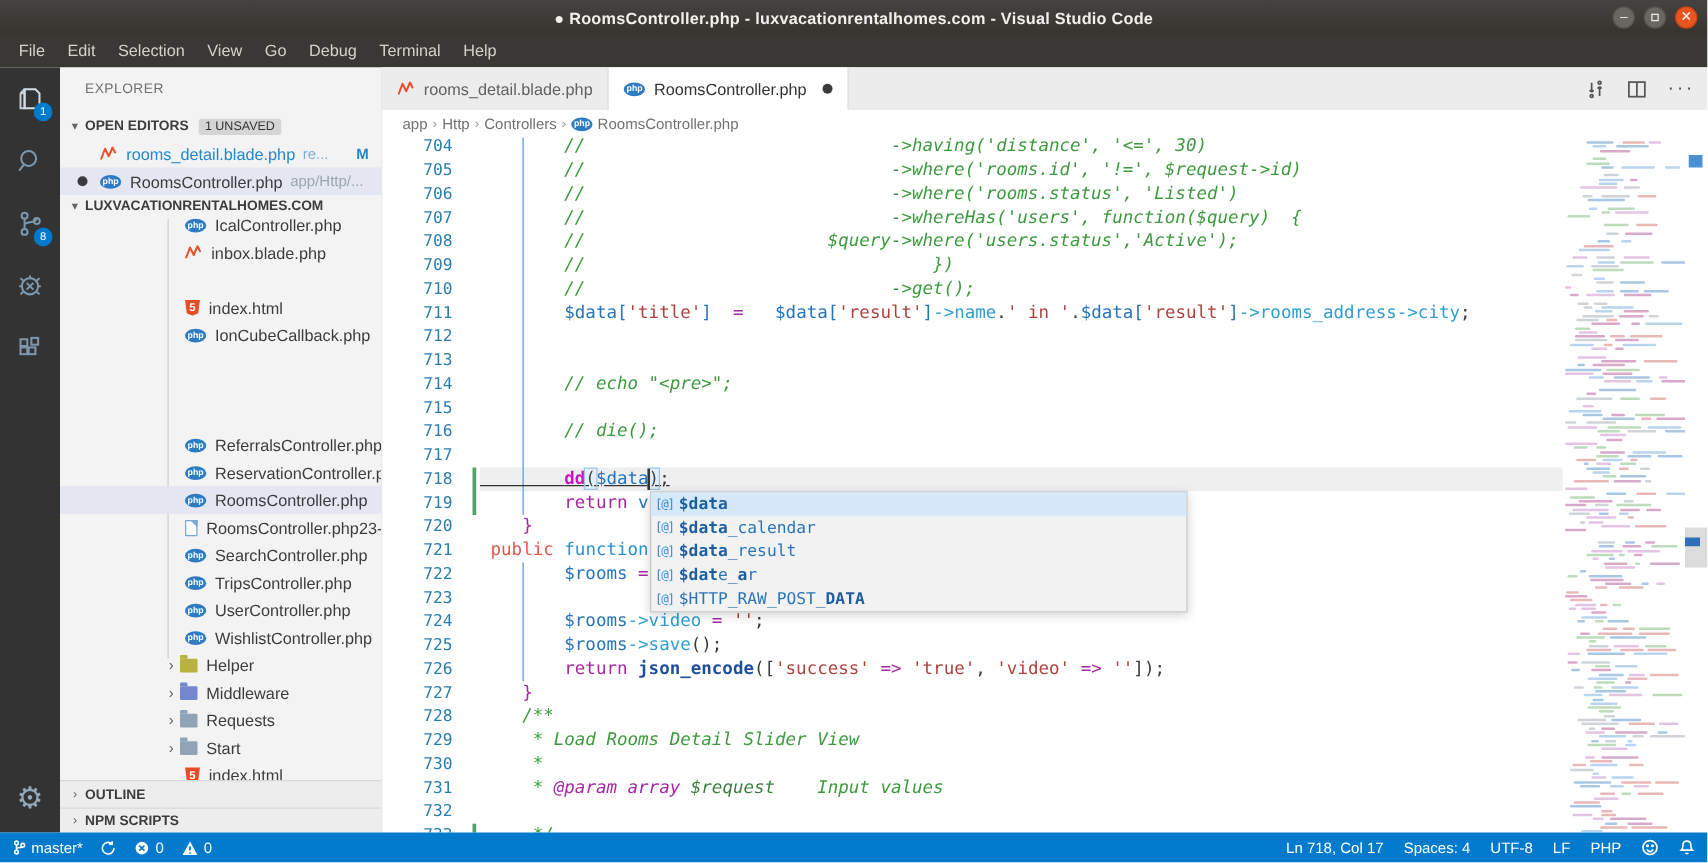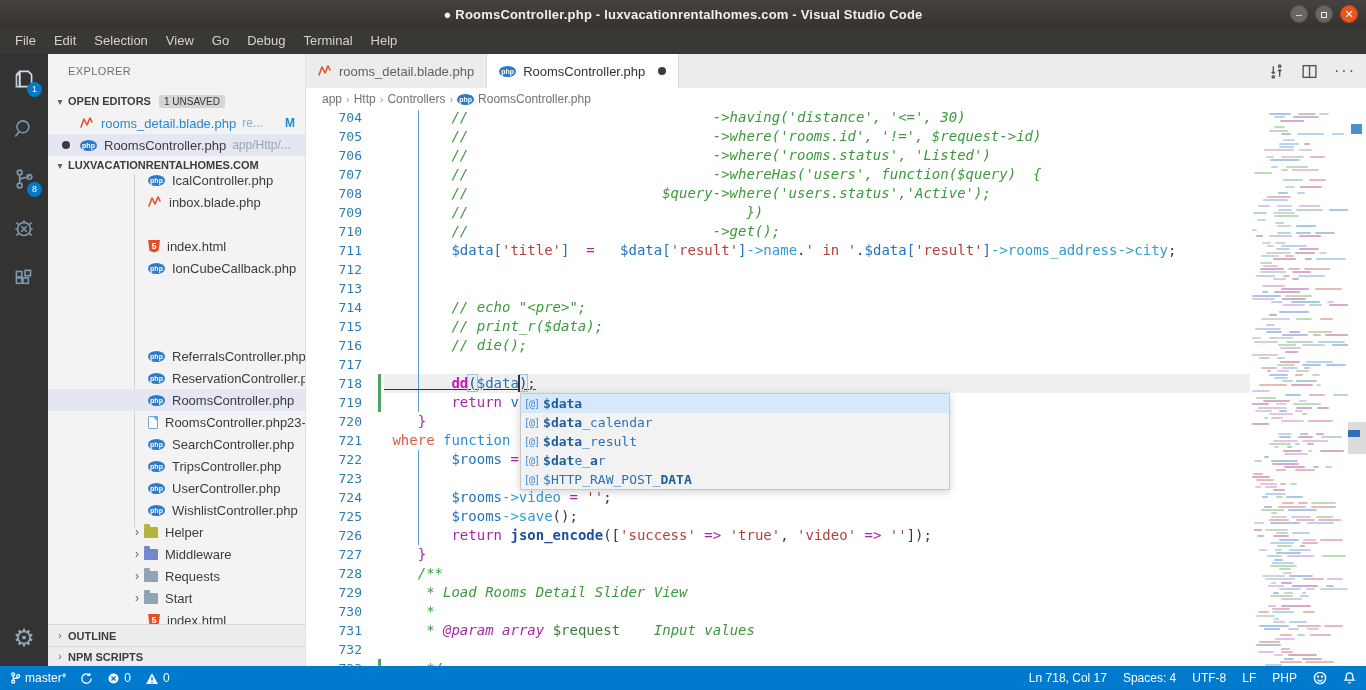--- a/index.html
+++ b/index.html
@@ -102,21 +102,21 @@
     font:14px/19px "DejaVu Sans Mono", monospace; color:#333; }
   .indent-guide { position:absolute; width:1px; background:#5d9bd4; }
   .cursor { position:absolute; width:2px; height:17px; background:#333; }
 
   .tk-pln{color:#383838} .tk-cmt{color:#3c9a3c;font-style:italic}
   .tk-var{color:#2473bd} .tk-prop{color:#2f9dd0} .tk-str{color:#b0403c}
   .tk-kw{color:#a626a4} .tk-kw2{color:#e45649} .tk-fn{color:#2a8fd4}
   .tk-dd{color:#c318c3;font-weight:bold} .tk-call{color:#1d4f9c;font-weight:bold}
   .tk-brace{color:#a626a4}
   .tk-bm{color:#444;background:#e2eef9;outline:1px solid #9cc3e0}
-  .tk-dkw{color:#a626a4;font-style:italic} .tk-dvar{color:#3a7d3a;}
+  .tk-dkw{color:#a626a4;font-style:italic} .tk-dvar{color:#3a7d3a;font-style:italic}
   .tk-dtype{color:#c318c3;font-style:italic}
 
   
   .suggest { position:absolute; width:430px; background:#f2f2f2; border:1px solid #c8c8c8;
     box-shadow:0 2px 8px rgba(0,0,0,.18); z-index:6; }
   .sg-row { height:19px; display:flex; align-items:center; padding-left:3px;
     font:13px/19px "DejaVu Sans Mono", monospace; color:#2a74b8; white-space:pre; }
   .sg-row.selected { background:#d6e9fa; }
   .sg-icon { color:#3b8ad8; font-size:10px; margin-right:4px; letter-spacing:-1px; }
   .sg-b { font-weight:bold; color:#1d5e9e; }
@@ -406,27 +406,26 @@
             <div class="code-line" style="top: 16.5px;"><span class="tk-cmt">        //                             -&gt;where('rooms.id', '!=', $request-&gt;id)</span></div>
             <div class="code-line" style="top: 35.5px;"><span class="tk-cmt">        //                             -&gt;where('rooms.status', 'Listed')</span></div>
             <div class="code-line" style="top: 54.5px;"><span class="tk-cmt">        //                             -&gt;whereHas('users', function($query)  {</span></div>
             <div class="code-line" style="top: 73.5px;"><span class="tk-cmt">        //                       $query-&gt;where('users.status','Active');</span></div>
             <div class="code-line" style="top: 92.5px;"><span class="tk-cmt">        //                                 })</span></div>
             <div class="code-line" style="top: 111.5px;"><span class="tk-cmt">        //                             -&gt;get();</span></div>
             <div class="code-line" style="top: 130.5px;"><span class="tk-pln">        </span><span class="tk-var">$data[</span><span class="tk-str">'title'</span><span class="tk-var">]</span><span class="tk-pln">  </span><span class="tk-kw">=</span><span class="tk-pln">   </span><span class="tk-var">$data[</span><span class="tk-str">'result'</span><span class="tk-var">]</span><span class="tk-prop">-&gt;name</span><span class="tk-pln">.</span><span class="tk-str">' in '</span><span class="tk-pln">.</span><span class="tk-var">$data[</span><span class="tk-str">'result'</span><span class="tk-var">]</span><span class="tk-prop">-&gt;rooms_address-&gt;city</span><span class="tk-pln">;</span></div>
             <div class="code-line" style="top: 149.5px;"></div>
             <div class="code-line" style="top: 168.5px;"></div>
             <div class="code-line" style="top: 187.5px;"><span class="tk-cmt">        // echo "&lt;pre&gt;";</span></div>
-            <div class="code-line" style="top: 206.5px;"><span class="tk-cmt">        // print_r($data);</span></div>
             <div class="code-line" style="top: 225.5px;"><span class="tk-cmt">        // die();</span></div>
             <div class="code-line" style="top: 244.5px;"></div>
             <div class="code-line" style="top: 263.5px; text-decoration: underline;"><span class="tk-pln">        </span><span class="tk-dd">dd</span><span class="tk-bm">(</span><span class="tk-var">$data</span><span class="tk-bm">)</span><span class="tk-pln">;</span></div>
             <div class="code-line" style="top: 282.5px;"><span class="tk-pln">        </span><span class="tk-kw">return</span><span class="tk-pln"> </span><span class="tk-var">v</span></div>
             <div class="code-line" style="top: 301.5px;"><span class="tk-pln">    </span><span class="tk-brace">}</span></div>
-            <div class="code-line" style="top: 320.5px;"><span class="tk-pln"> </span><span class="tk-kw2">where</span><span class="tk-pln"> </span><span class="tk-fn">function</span></div>
+            <div class="code-line" style="top: 320.5px;"><span class="tk-pln"> </span><span class="tk-kw2">public</span><span class="tk-pln"> </span><span class="tk-fn">function</span></div>
             <div class="code-line" style="top: 339.5px;"><span class="tk-pln">        </span><span class="tk-var">$rooms</span><span class="tk-pln"> </span><span class="tk-kw">=</span><span class="tk-pln"> </span></div>
             <div class="code-line" style="top: 358.5px;"></div>
             <div class="code-line" style="top: 377.5px;"><span class="tk-pln">        </span><span class="tk-var">$rooms</span><span class="tk-prop">-&gt;video</span><span class="tk-pln"> </span><span class="tk-kw">=</span><span class="tk-pln"> </span><span class="tk-str">''</span><span class="tk-pln">;</span></div>
             <div class="code-line" style="top: 396.5px;"><span class="tk-pln">        </span><span class="tk-var">$rooms</span><span class="tk-prop">-&gt;save</span><span class="tk-pln">();</span></div>
             <div class="code-line" style="top: 415.5px;"><span class="tk-pln">        </span><span class="tk-kw">return</span><span class="tk-pln"> </span><span class="tk-call">json_encode</span><span class="tk-pln">([</span><span class="tk-str">'success'</span><span class="tk-pln"> </span><span class="tk-kw">=&gt;</span><span class="tk-pln"> </span><span class="tk-str">'true'</span><span class="tk-pln">, </span><span class="tk-str">'video'</span><span class="tk-pln"> </span><span class="tk-kw">=&gt;</span><span class="tk-pln"> </span><span class="tk-str">''</span><span class="tk-pln">]);</span></div>
             <div class="code-line" style="top: 434.5px;"><span class="tk-pln">    </span><span class="tk-brace">}</span></div>
             <div class="code-line" style="top: 453.5px;"><span class="tk-pln">    </span><span class="tk-cmt">/**</span></div>
             <div class="code-line" style="top: 472.5px;"><span class="tk-pln">    </span><span class="tk-cmt"> * Load Rooms Detail Slider View</span></div>
             <div class="code-line" style="top: 491.5px;"><span class="tk-pln">    </span><span class="tk-cmt"> *</span></div>
             <div class="code-line" style="top: 510.5px;"><span class="tk-pln">    </span><span class="tk-cmt"> * </span><span class="tk-dkw">@param</span><span class="tk-cmt"> </span><span class="tk-dkw">array</span><span class="tk-cmt"> </span><span class="tk-dvar">$request</span><span class="tk-cmt">    Input values</span></div>

